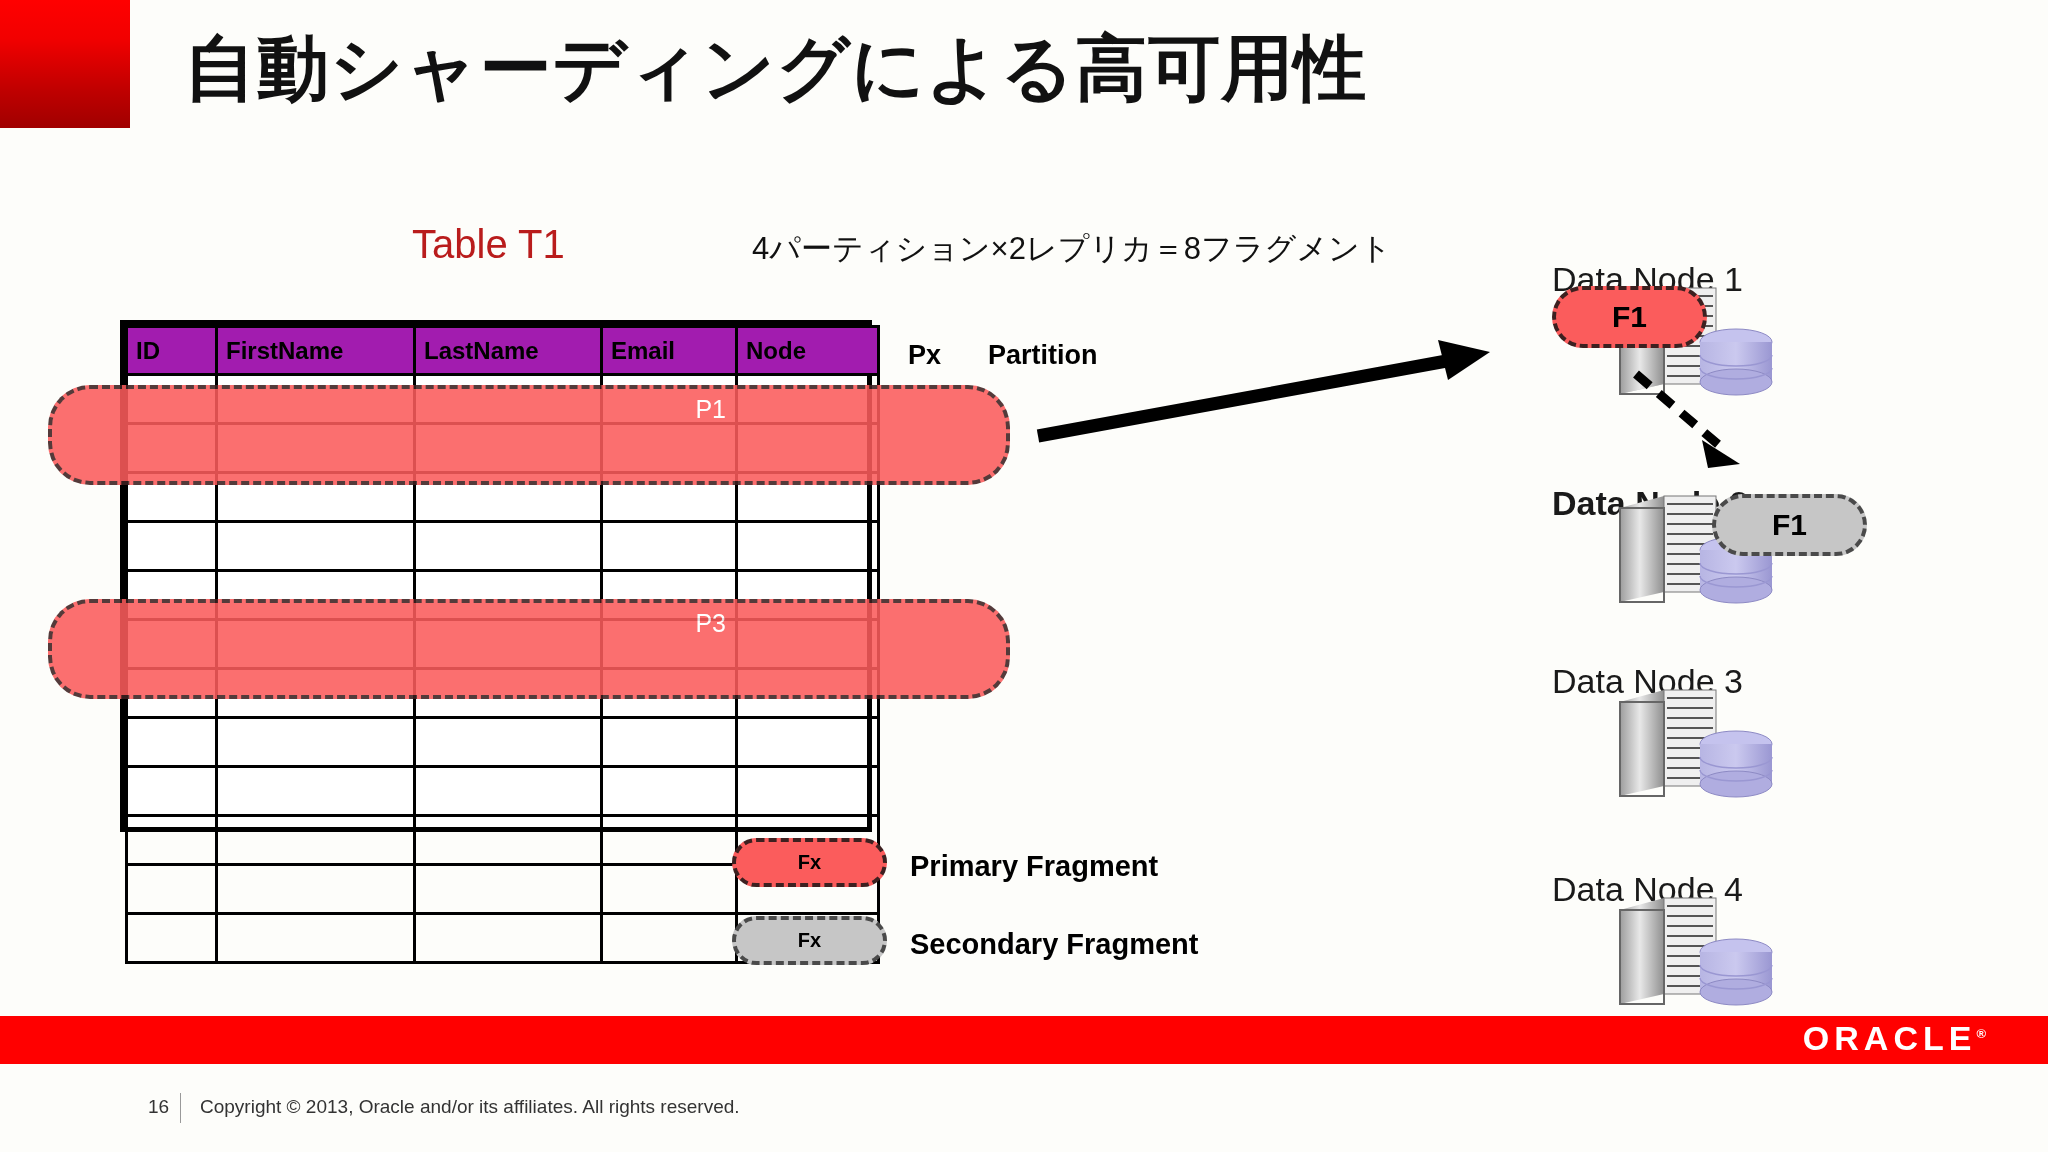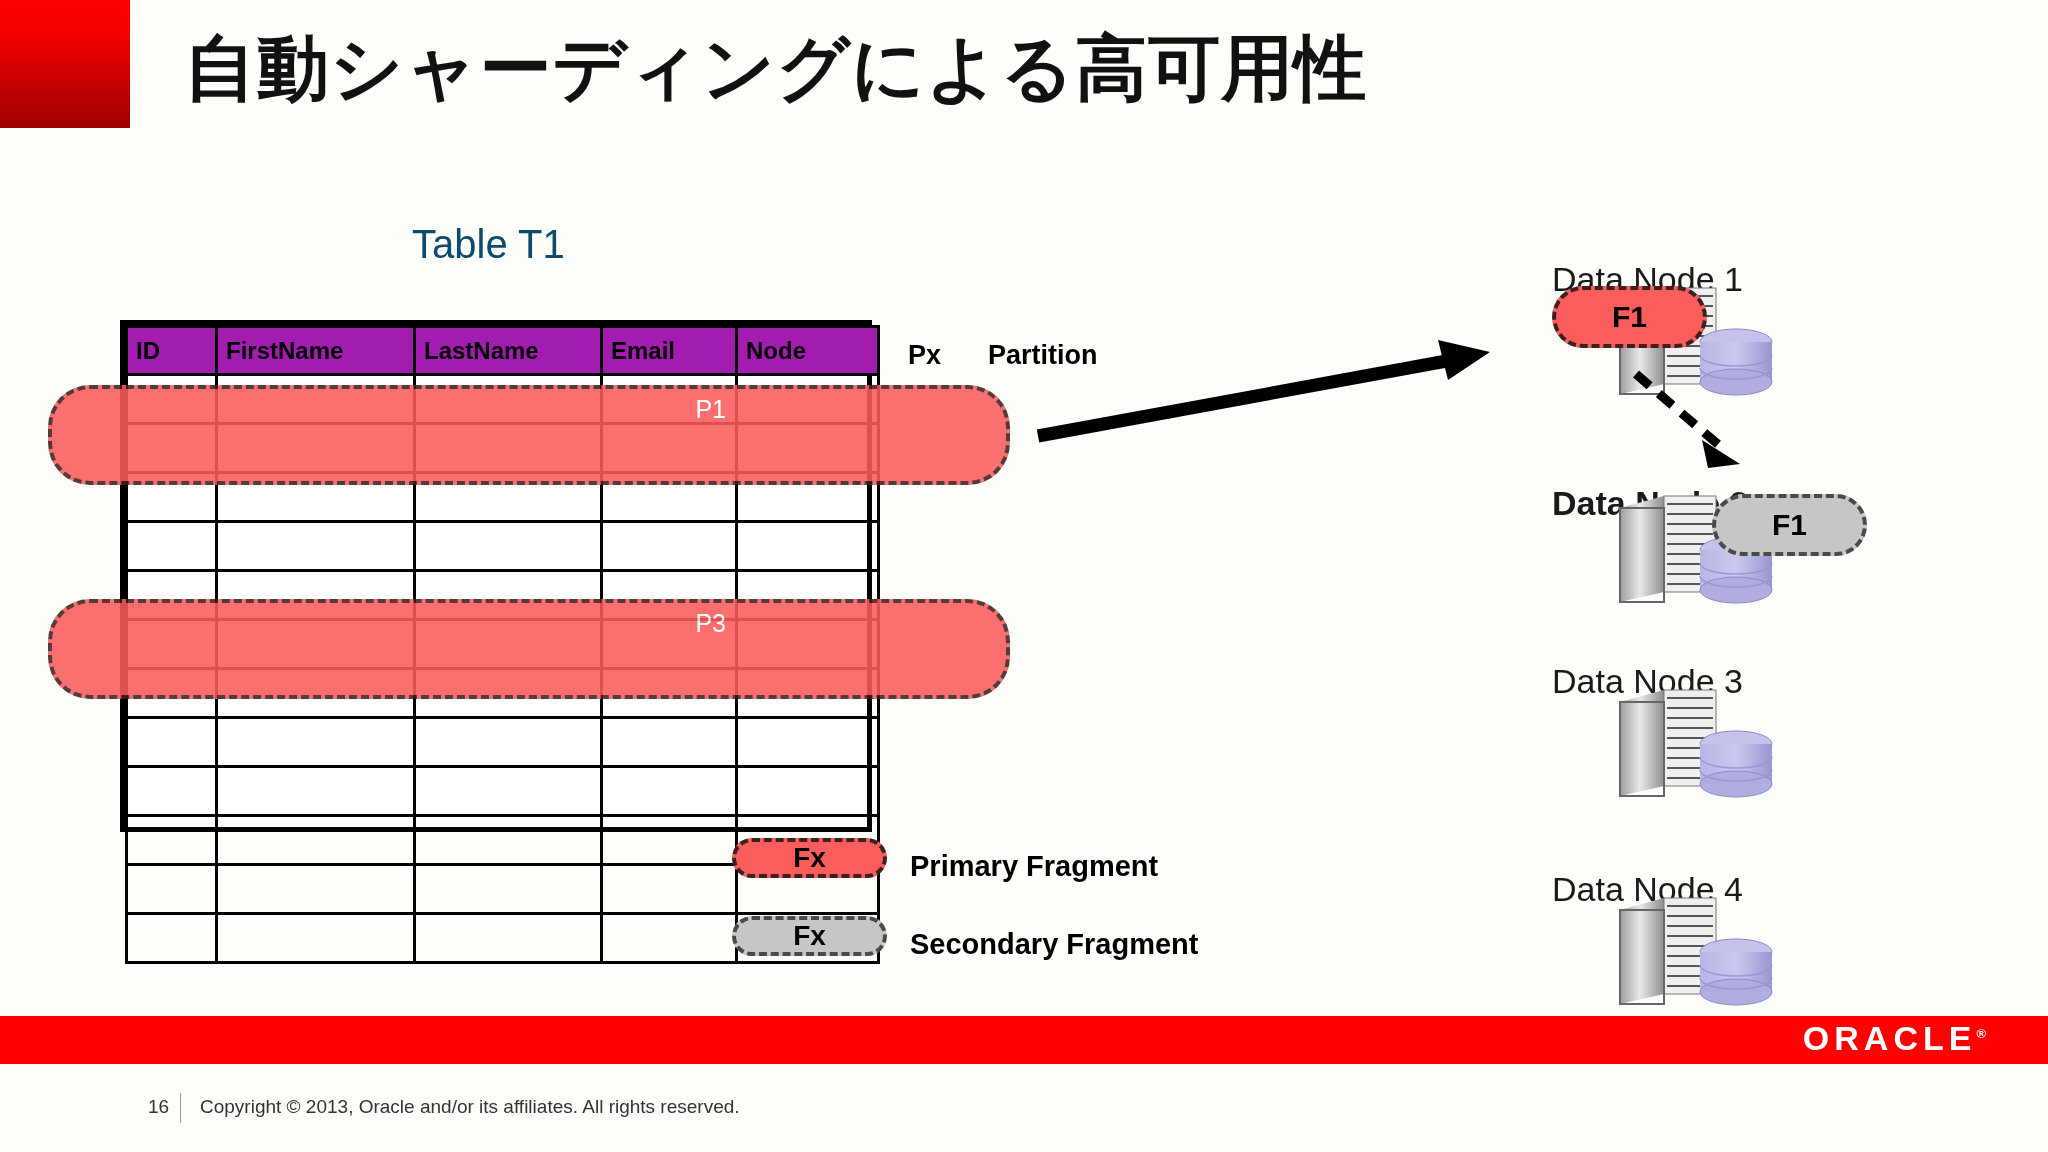--- a/index.html
+++ b/index.html
@@ -19,21 +19,21 @@
   }
   .slide-title{
     position:absolute;left:184px;top:18px;width:1500px;height:100px;
     font-size:72px;font-weight:bold;color:#111;letter-spacing:1px;
     line-height:100px;white-space:nowrap;
   }
 
   
   .table-caption{
     position:absolute;left:412px;top:222px;
-    font-size:40px;color:#0c4a6e;white-space:nowrap;
+    font-size:40px;color:#b91c1c;white-space:nowrap;
   }
   .formula-caption{
     position:absolute;left:752px;top:228px;
     font-size:31px;color:#111;white-space:nowrap;
   }
 
   .t1{
     position:absolute;left:120px;top:320px;width:752px;height:512px;
     border:5px solid #000;box-sizing:border-box;background:#fff;
   }
@@ -74,24 +74,24 @@
   }
   .partition-head{
     position:absolute;left:988px;top:340px;
     font-size:27px;font-weight:bold;color:#000;
   }
 
   
   .legend{position:absolute;left:732px;top:838px;}
   .legend-row{position:relative;height:78px;}
   .chip{
-    position:absolute;left:0;top:0;width:155px;height:40px;
+    position:absolute;left:0;top:0;width:155px;height:49px;
     border:4px dashed #3d2020;border-radius:28px;box-sizing:border-box;
     display:flex;align-items:center;justify-content:center;
-    font-size:28px;font-weight:bold;color:#000;
+    font-size:20px;font-weight:bold;color:#000;
   }
   .chip.primary{background:#FB5C5C;}
   .chip.secondary{background:#C6C6C6;border-color:#4a4a4a;}
   .legend-text{
     position:absolute;left:178px;top:0;height:56px;line-height:56px;
     font-size:29px;font-weight:bold;color:#000;white-space:nowrap;
   }
 
   
   .arrow-svg{position:absolute;left:1020px;top:300px;width:520px;height:180px;}
@@ -135,20 +135,21 @@
 </style>
 </head>
 <body>
 
 <div class="slide">
 
   <div class="corner-block"></div>
   <div class="slide-title">自動シャーディングによる高可用性</div>
 
   <div class="table-caption">Table T1</div>
+  <div class="formula-caption">4パーティション×2レプリカ＝8フラグメント</div>
 
   <div class="t1">
     <table>
       <colgroup>
         <col class="c-id">
           <col class="c-first">
           <col class="c-last">
           <col class="c-email">
           <col class="c-phone">
       </colgroup>

